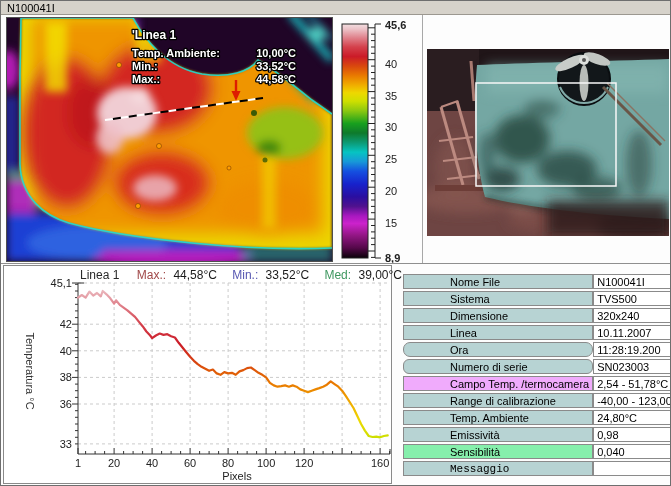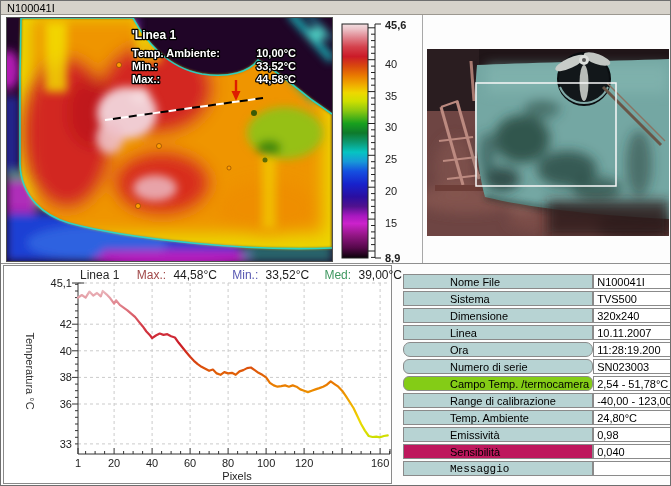--- a/index.html
+++ b/index.html
@@ -433,37 +433,37 @@
           </tr>
           <tr>
             <td class="k" style="background: rgb(183, 211, 211); border-radius: 7px;">Ora</td>
             <td class="v">11:28:19.200</td>
           </tr>
           <tr>
             <td class="k" style="background: rgb(183, 211, 211); border-radius: 6px;">Numero di serie</td>
             <td class="v">SN023003</td>
           </tr>
           <tr>
-            <td class="k" style="background: #84cc16; border-radius: 6px;">Campo Temp. /termocamera</td>
+            <td class="k" style="background: #f0abfc;">Campo Temp. /termocamera</td>
             <td class="v">2,54 - 51,78°C</td>
           </tr>
           <tr>
             <td class="k" style="background: rgb(183, 211, 211); margin-left: 47px;">Range di calibrazione</td>
             <td class="v">-40,00 - 123,00°C</td>
           </tr>
           <tr>
             <td class="k" style="background: rgb(183, 211, 211);">Temp. Ambiente</td>
             <td class="v">24,80°C</td>
           </tr>
           <tr>
             <td class="k" style="background: rgb(183, 211, 211);">Emissività</td>
             <td class="v">0,98</td>
           </tr>
           <tr>
-            <td class="k" style="background: #be185d;">Sensibilità</td>
+            <td class="k" style="background: #86efac;">Sensibilità</td>
             <td class="v">0,040</td>
           </tr>
           <tr>
             <td class="k" style="background: rgb(183, 211, 211); font-family: Liberation Mono, monospace;">Messaggio</td>
             <td class="v"></td>
           </tr>
         </tbody>
     </table>
   </div>
 

